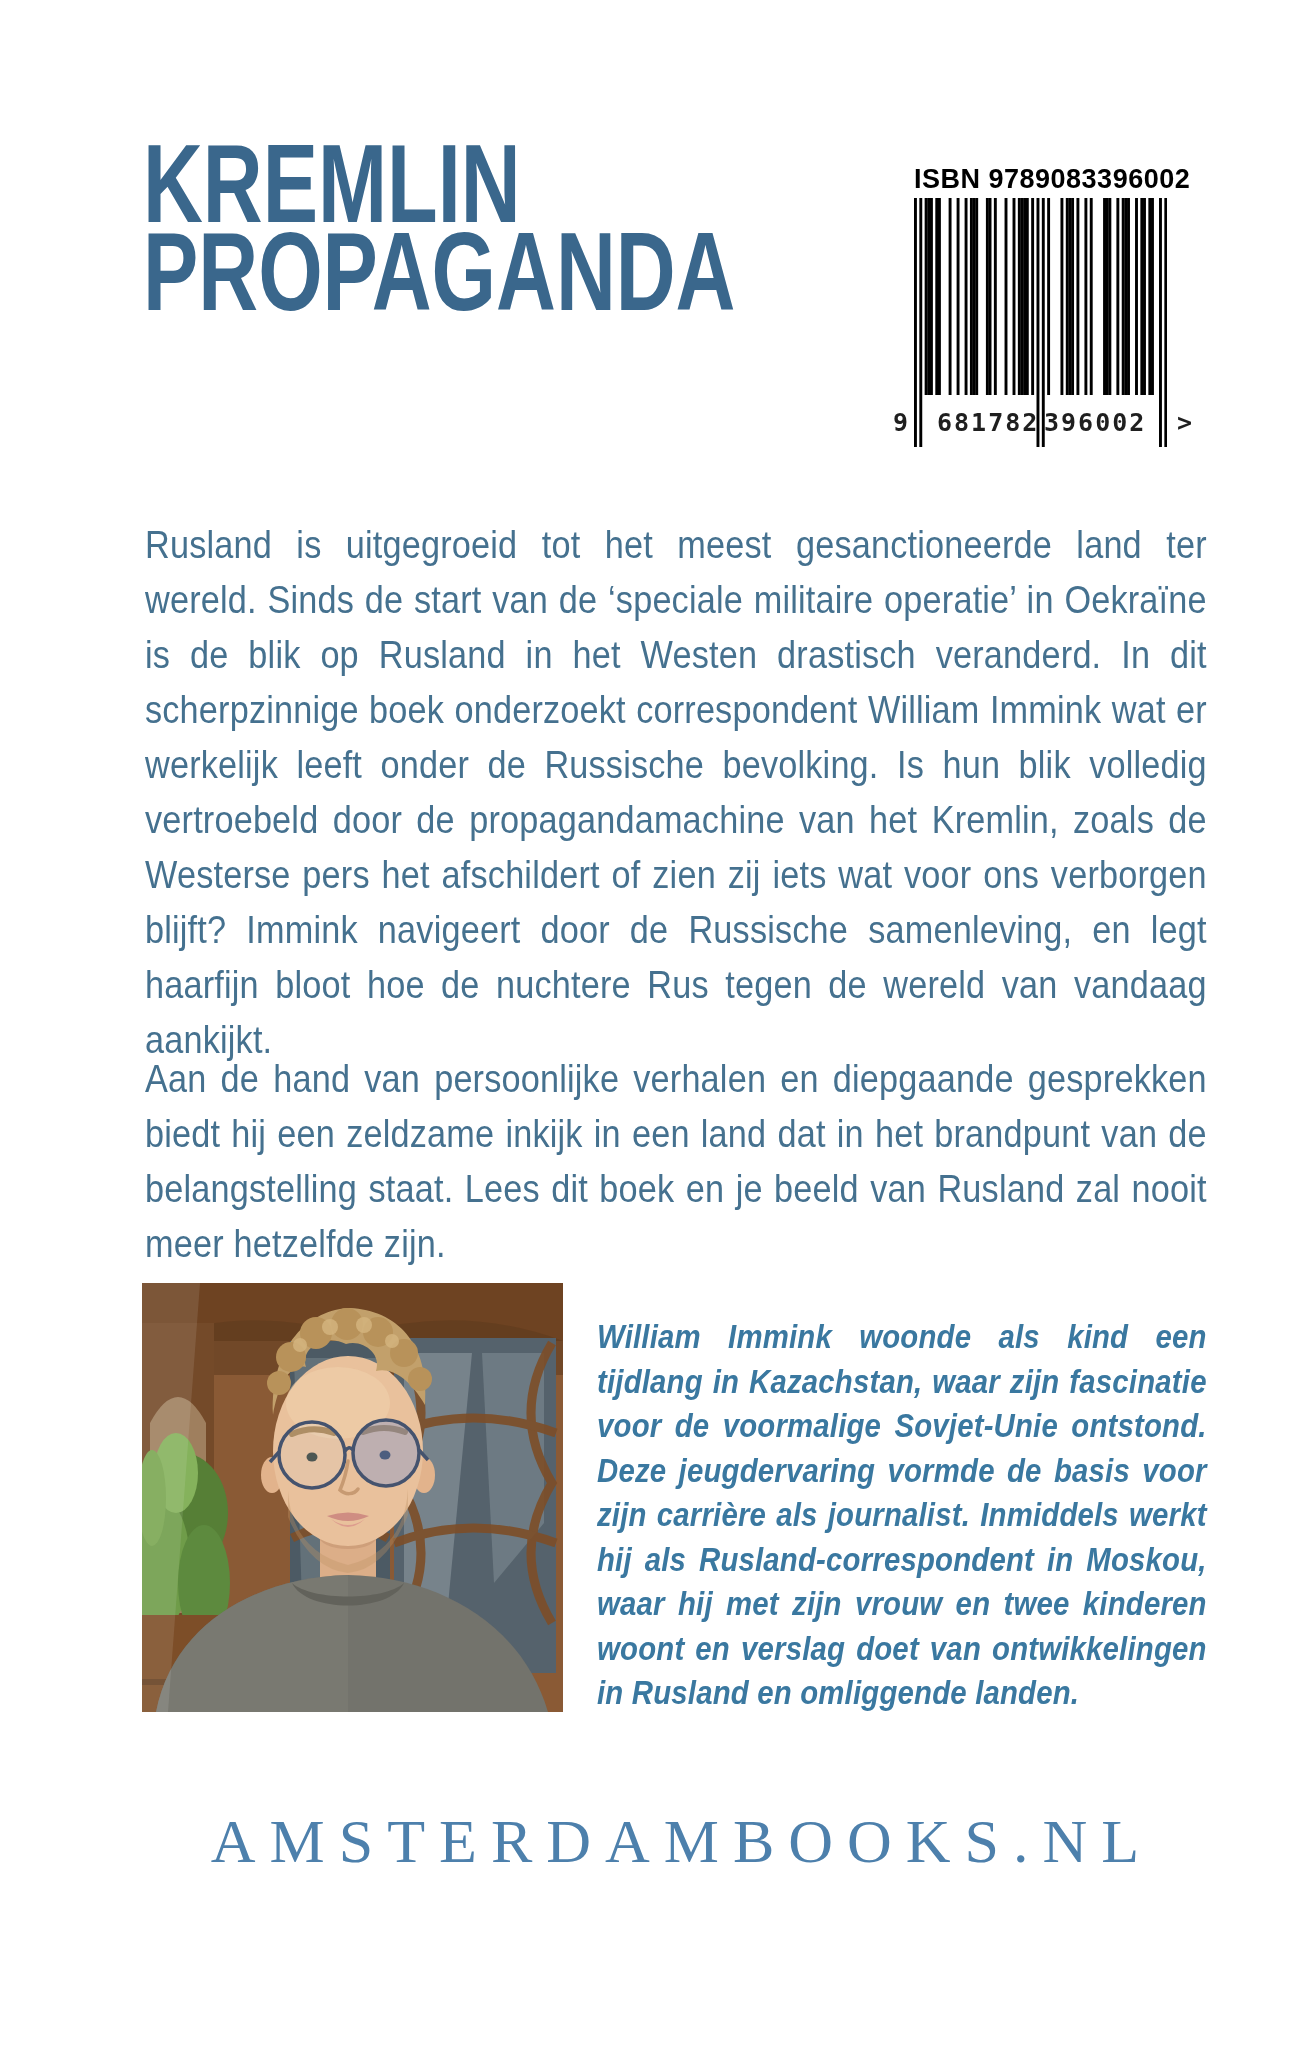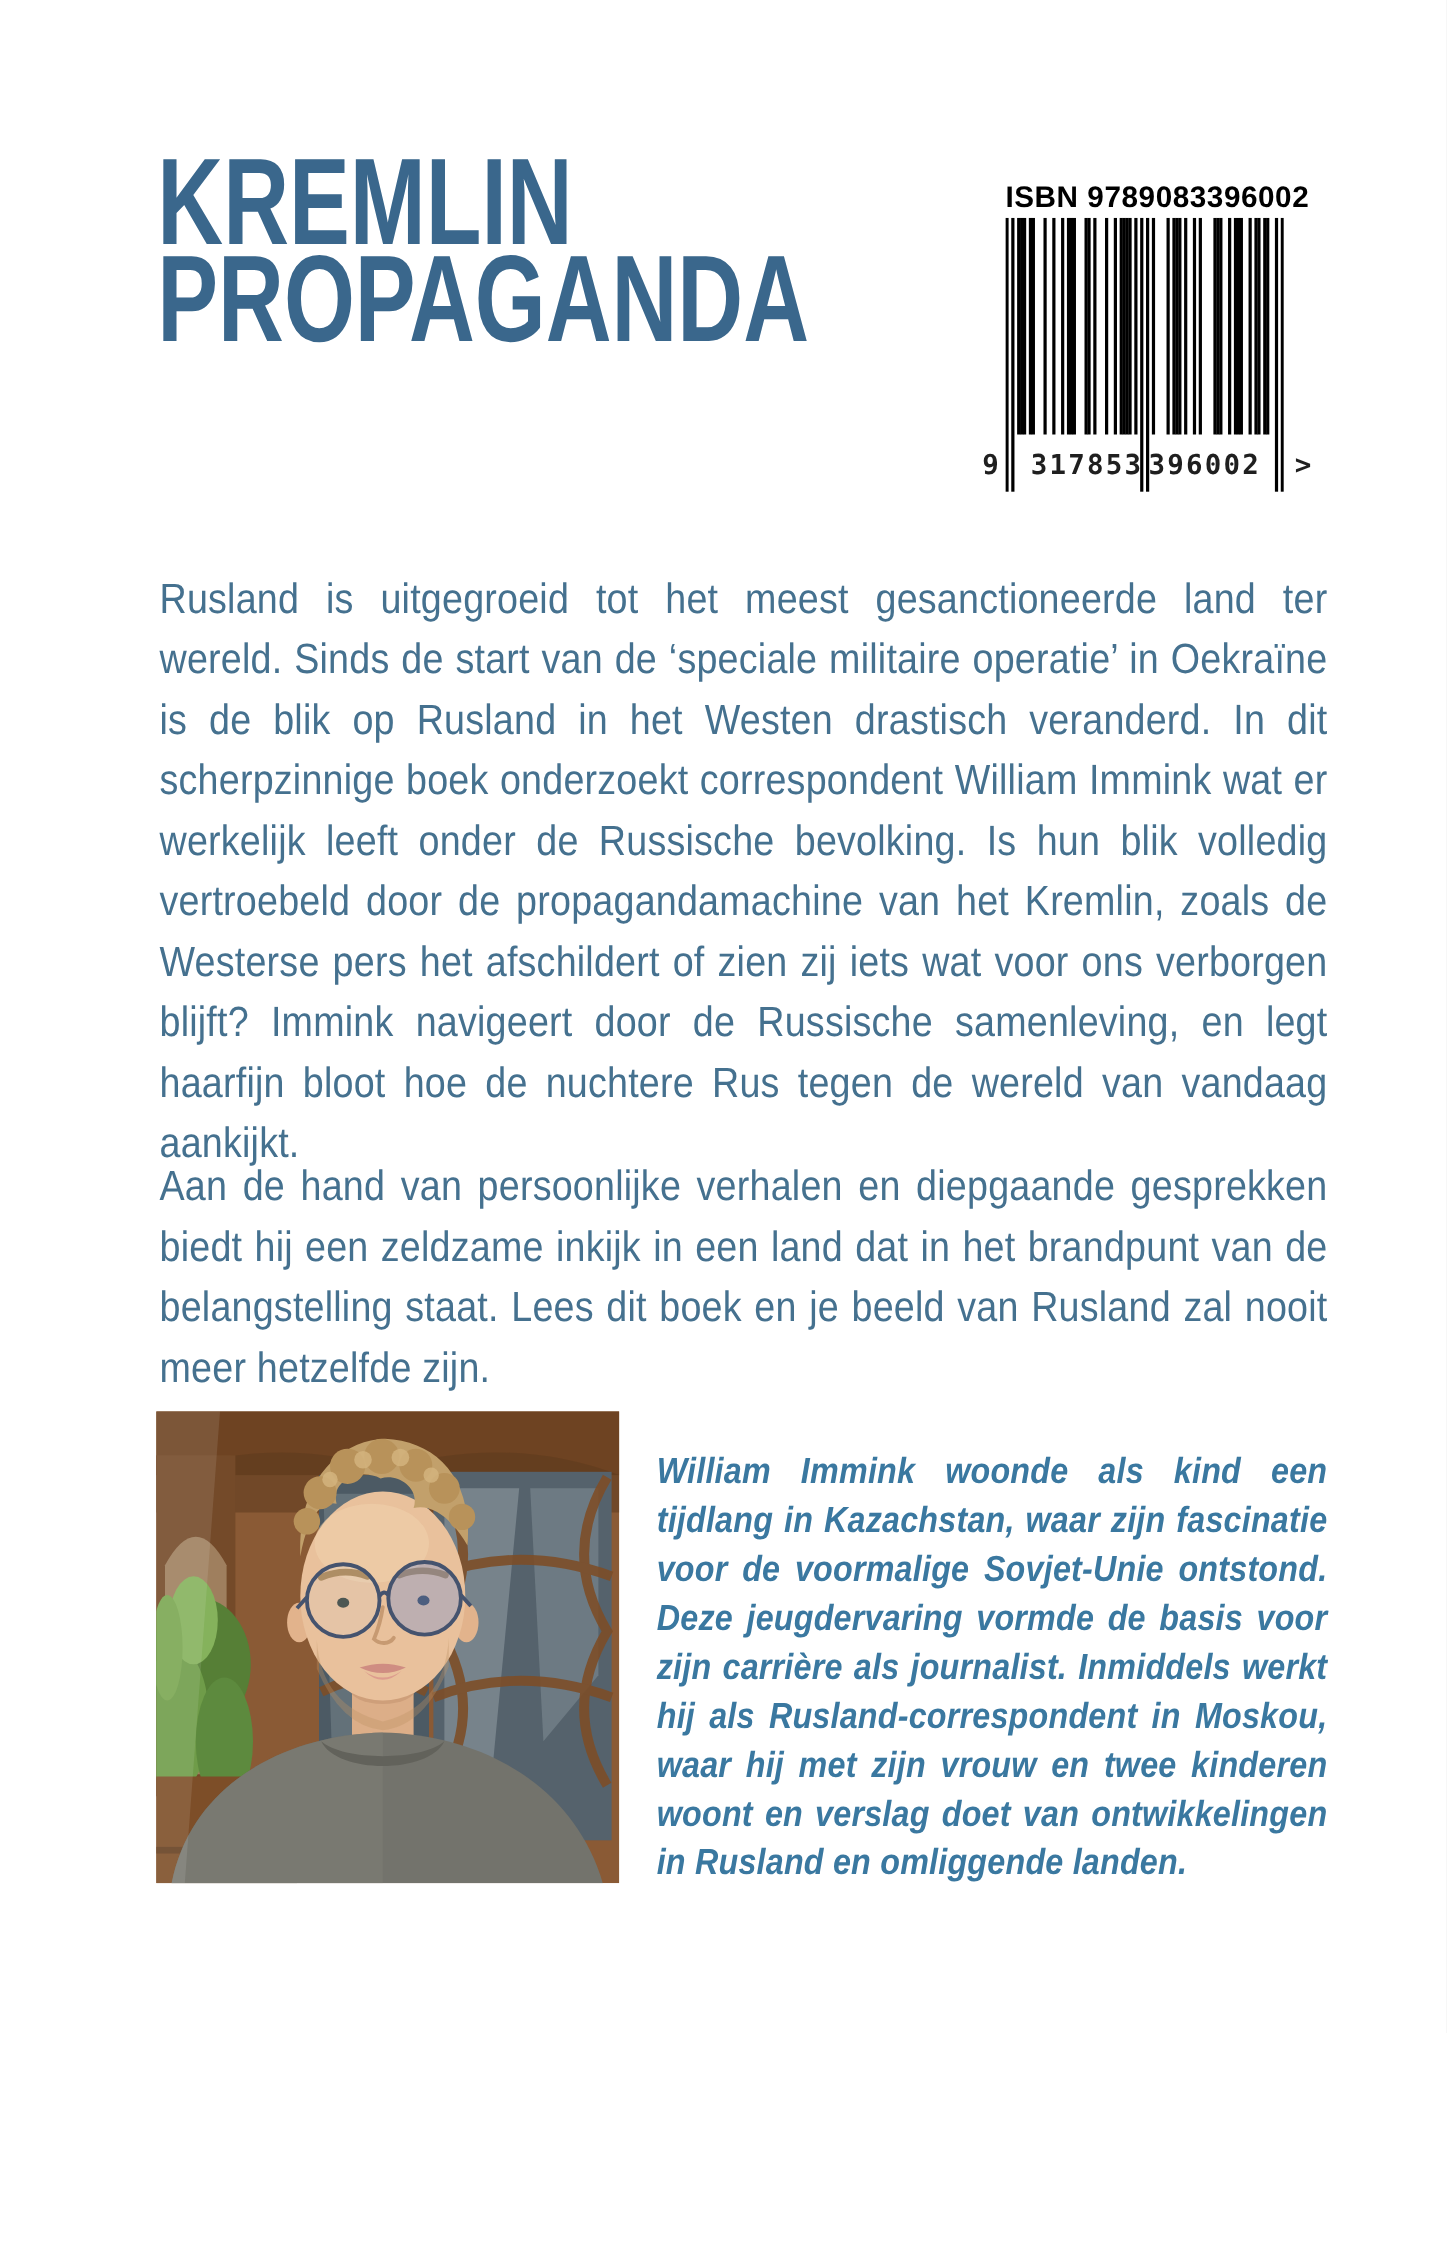--- a/index.html
+++ b/index.html
@@ -114,21 +114,21 @@
         <rect x="213.05" y="0" width="2.91" height="197" fill="#000000"></rect>
         <rect x="221.04" y="0" width="2.91" height="197" fill="#000000"></rect>
         <rect x="226.37" y="0" width="2.91" height="197" fill="#000000"></rect>
         <rect x="229.03" y="0" width="2.91" height="197" fill="#000000"></rect>
         <rect x="234.36" y="0" width="2.91" height="197" fill="#000000"></rect>
         <rect x="237.02" y="0" width="2.91" height="197" fill="#000000"></rect>
         <rect x="245.01" y="0" width="2.91" height="249" fill="#000000"></rect>
         <rect x="250.34" y="0" width="2.91" height="249" fill="#000000"></rect>
       </svg>
     <span class="bc-digit bc-d-left">9</span>
-    <span class="bc-digit bc-d-g1">317853</span>
+    <span class="bc-digit bc-d-g1">681782</span>
     <span class="bc-digit bc-d-g2">396002</span>
     <span class="bc-digit bc-d-arrow">&gt;</span>
   </div>
 
   <p class="synopsis p1">Rusland is uitgegroeid tot het meest gesanctioneerde land ter wereld. Sinds de start van de ‘speciale militaire operatie’ in Oekraïne is de blik op Rusland in het Westen drastisch veranderd. In dit scherpzinnige boek onderzoekt correspondent William Immink wat er werkelijk leeft onder de Russische bevolking. Is hun blik volledig vertroebeld door de propagandamachine van het Kremlin, zoals de Westerse pers het afschildert of zien zij iets wat voor ons verborgen blijft? Immink navigeert door de Russische samenleving, en legt haarfijn bloot hoe de nuchtere Rus tegen de wereld van vandaag aankijkt.</p>
   <p class="synopsis p2">Aan de hand van persoonlijke verhalen en diepgaande gesprekken biedt hij een zeldzame inkijk in een land dat in het brandpunt van de belangstelling staat. Lees dit boek en je beeld van Rusland zal nooit meer hetzelfde zijn.</p>
 
   <svg class="photo" viewBox="0 0 421 429" aria-hidden="true">
 
     <rect x="0" y="0" width="421" height="429" fill="#8a5a35"></rect>
@@ -216,14 +216,15 @@
 
       <path d="M185,233 Q206,226 227,233 Q206,243 185,233 Z" fill="#cf8d82"></path>
       <path d="M189,236 Q206,248 223,236 Q206,252 189,236 Z" fill="#dd9c8e"></path>
     </g>
 
     <polygon points="0,0 58,0 26,429 0,429" fill="#ffffff" opacity="0.10"></polygon>
   </svg>
 
   <p class="bio">William Immink woonde als kind een tijdlang in Kazachstan, waar zijn fascinatie voor de voormalige Sovjet-Unie ontstond. Deze jeugdervaring vormde de basis voor zijn carrière als journalist. Inmiddels werkt hij als Rusland-correspondent in Moskou, waar hij met zijn vrouw en twee kinderen woont en verslag doet van ontwikkelingen in Rusland en omliggende landen.</p>
 
+  <div class="publisher">AMSTERDAMBOOKS.NL</div>
 
 </div>
 
 </body></html>

